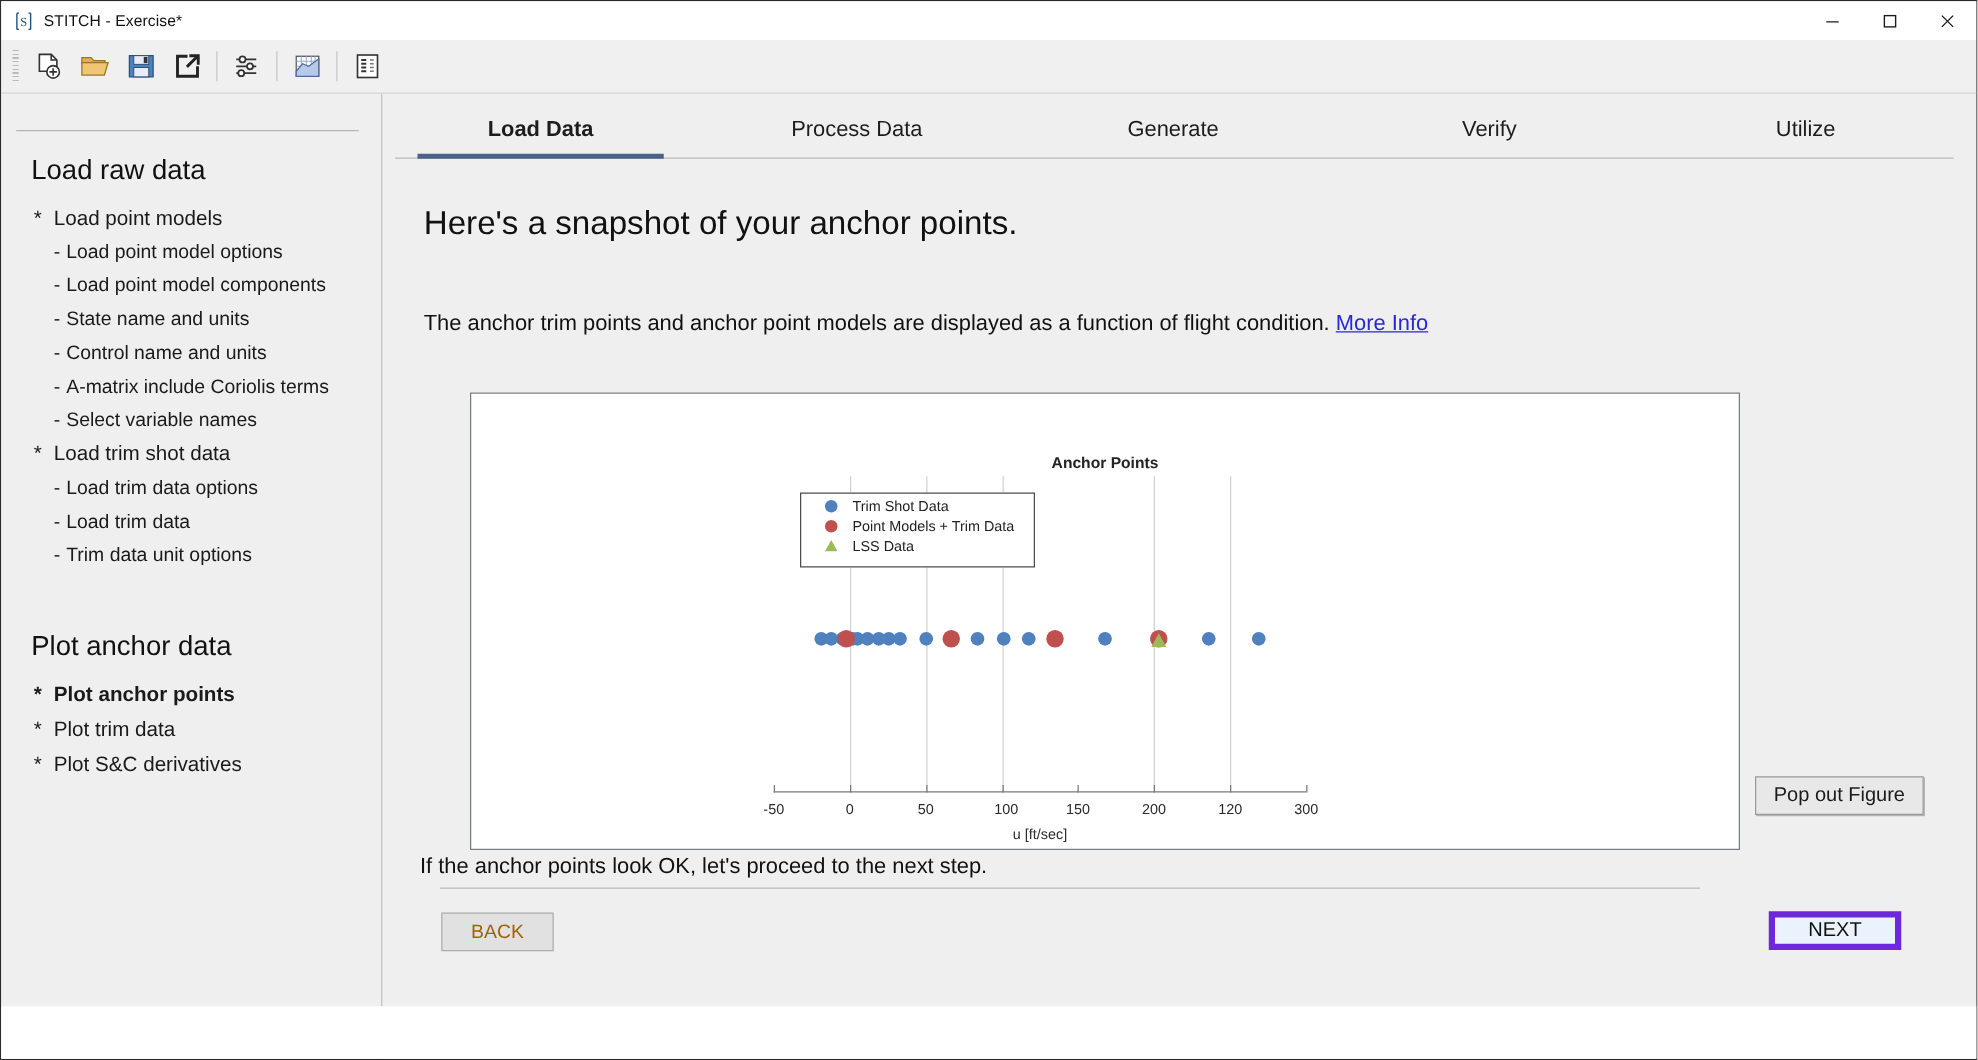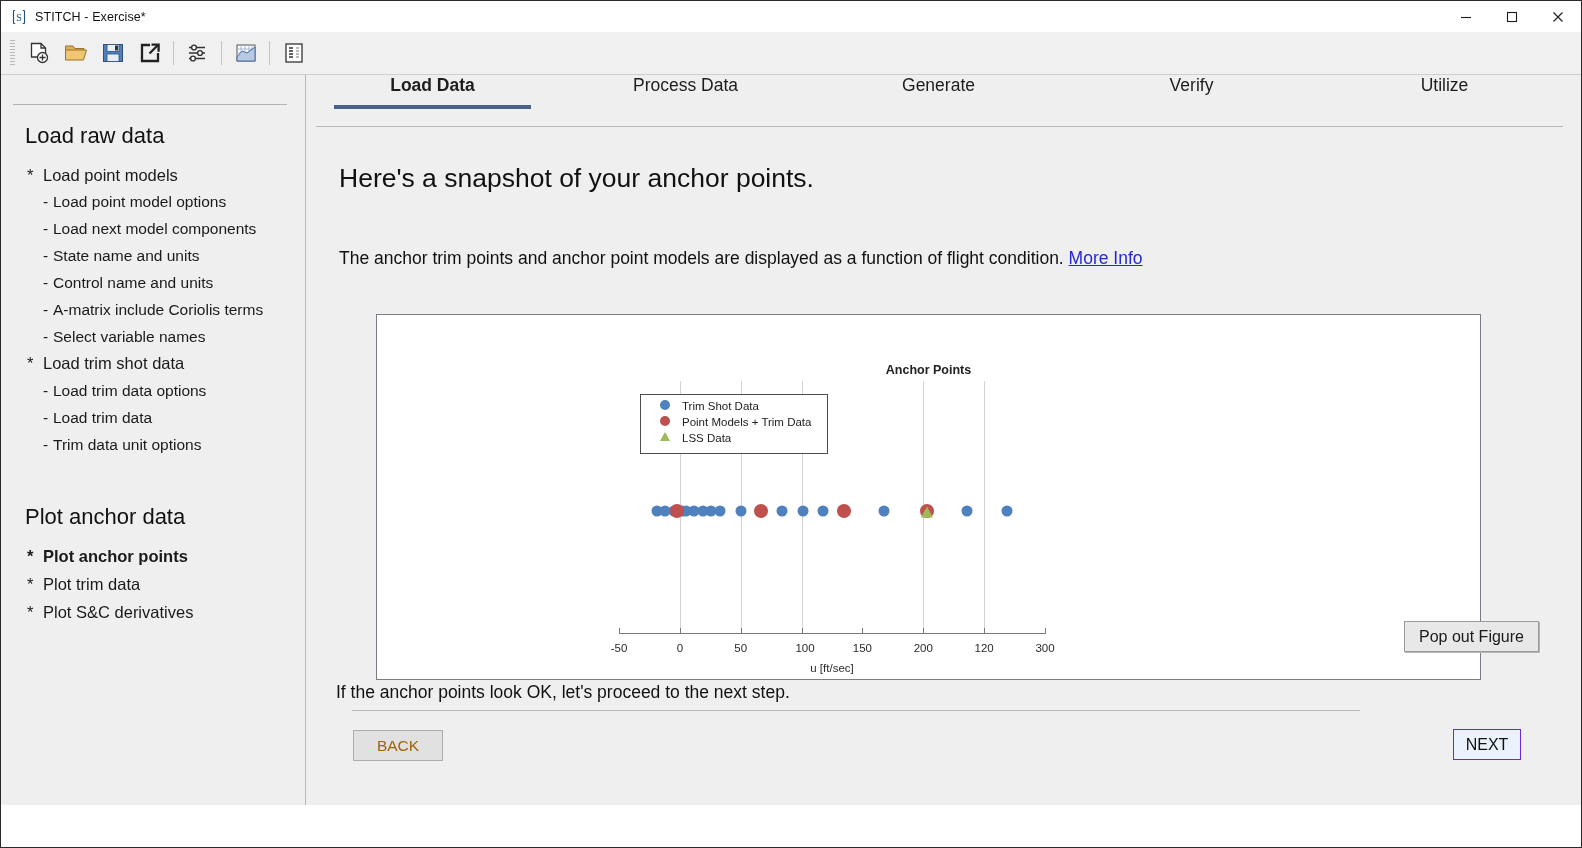--- a/index.html
+++ b/index.html
@@ -95,21 +95,21 @@
   .side-gap { height: 28px; }
 
   
   .main {
     flex: 1; background: #efefef;
     position: relative;
   }
 
   
   .tabs {
-    display: flex; height: 49px; align-items: flex-start;
+    display: flex; height: 49px; align-items: flex-end;
     padding: 0 10px 0 0;
     position: relative;
   }
   .tab {
     flex: 1;
     text-align: center;
     font-size: 17.5px;
     color: #1d1d1d;
     padding-bottom: 10px;
     position: relative;
@@ -135,21 +135,21 @@
     padding: 54px 0 0 33px;
   }
   .para a {
     color: #2727d6; text-decoration: underline;
   }
 
   
   .figwrap {
     position: absolute;
     left: 70px; top: 239px;
-    width: 1105px; height: 366px;
+    width: 1016px; height: 366px;
     background: #fff;
     border: 1px solid #7a7c85;
   }
   .chart {
     position: relative;
     width: 100%; height: 100%;
     font-family: "Liberation Sans", sans-serif;
   }
   .chart-title {
     position: absolute; left: 0; right: 0; top: 48px;
@@ -252,23 +252,23 @@
     width: 135px; height: 31px;
     background: #e8e8e8;
     border: 1px solid #9a9a9a;
     box-shadow: 1px 1px 0 #b5b5b5;
     font-size: 16px; color: #1a1a1a;
     display: flex; align-items: center; justify-content: center;
   }
   .btn-next {
     position: absolute;
     right: 60px; top: 654px;
-    width: 68px; height: 31px;
+    width: 106px; height: 31px;
     background: #eaf3fb;
-    border: 1px solid #6d28d9;
+    border: 5px solid #6d28d9;
     font-size: 16px; color: #111;
     display: flex; align-items: center; justify-content: center;
   }
 
   .bottom-strip {
     position: absolute; left: 0; right: 0; bottom: 0;
     height: 42px; background: #ffffff;
     border-top: 0;
   }
 </style>
@@ -385,21 +385,21 @@
         <div class="side-row lvl1">
           <span class="bullet-star">*</span>
           <span class="lbl">Load point models</span>
         </div>
         <div class="side-row lvl2">
           <span class="bullet-dash">-</span>
           <span class="lbl">Load point model options</span>
         </div>
         <div class="side-row lvl2">
           <span class="bullet-dash">-</span>
-          <span class="lbl">Load next model components</span>
+          <span class="lbl">Load point model components</span>
         </div>
         <div class="side-row lvl2">
           <span class="bullet-dash">-</span>
           <span class="lbl">State name and units</span>
         </div>
         <div class="side-row lvl2">
           <span class="bullet-dash">-</span>
           <span class="lbl">Control name and units</span>
         </div>
         <div class="side-row lvl2">

